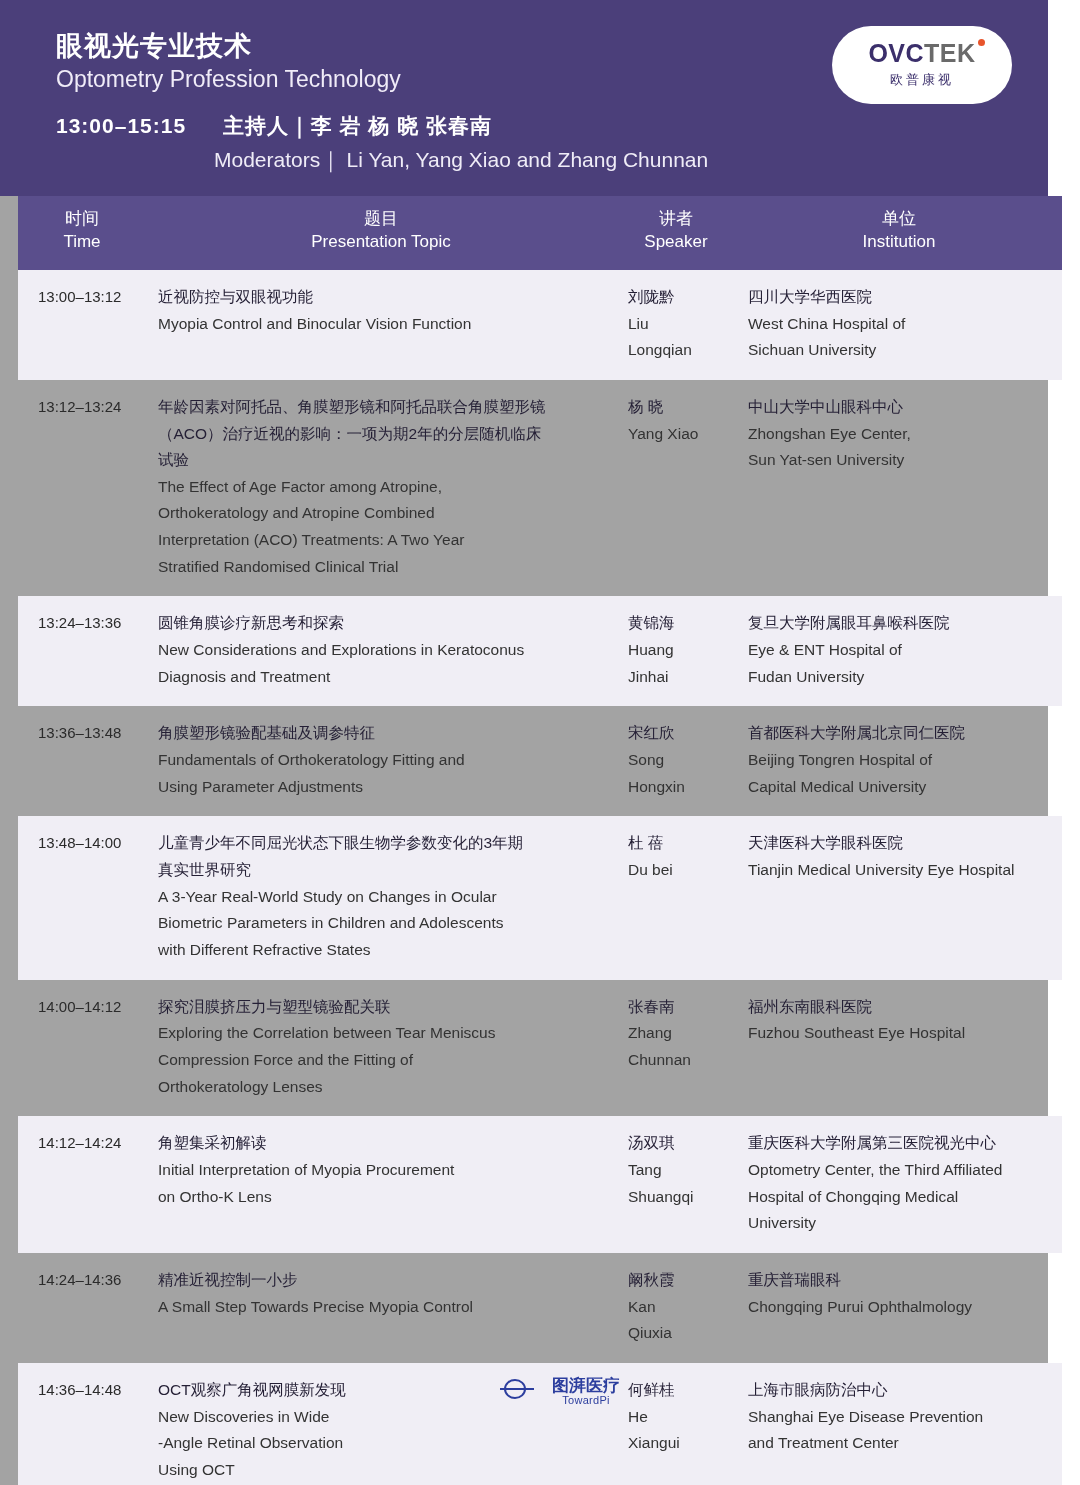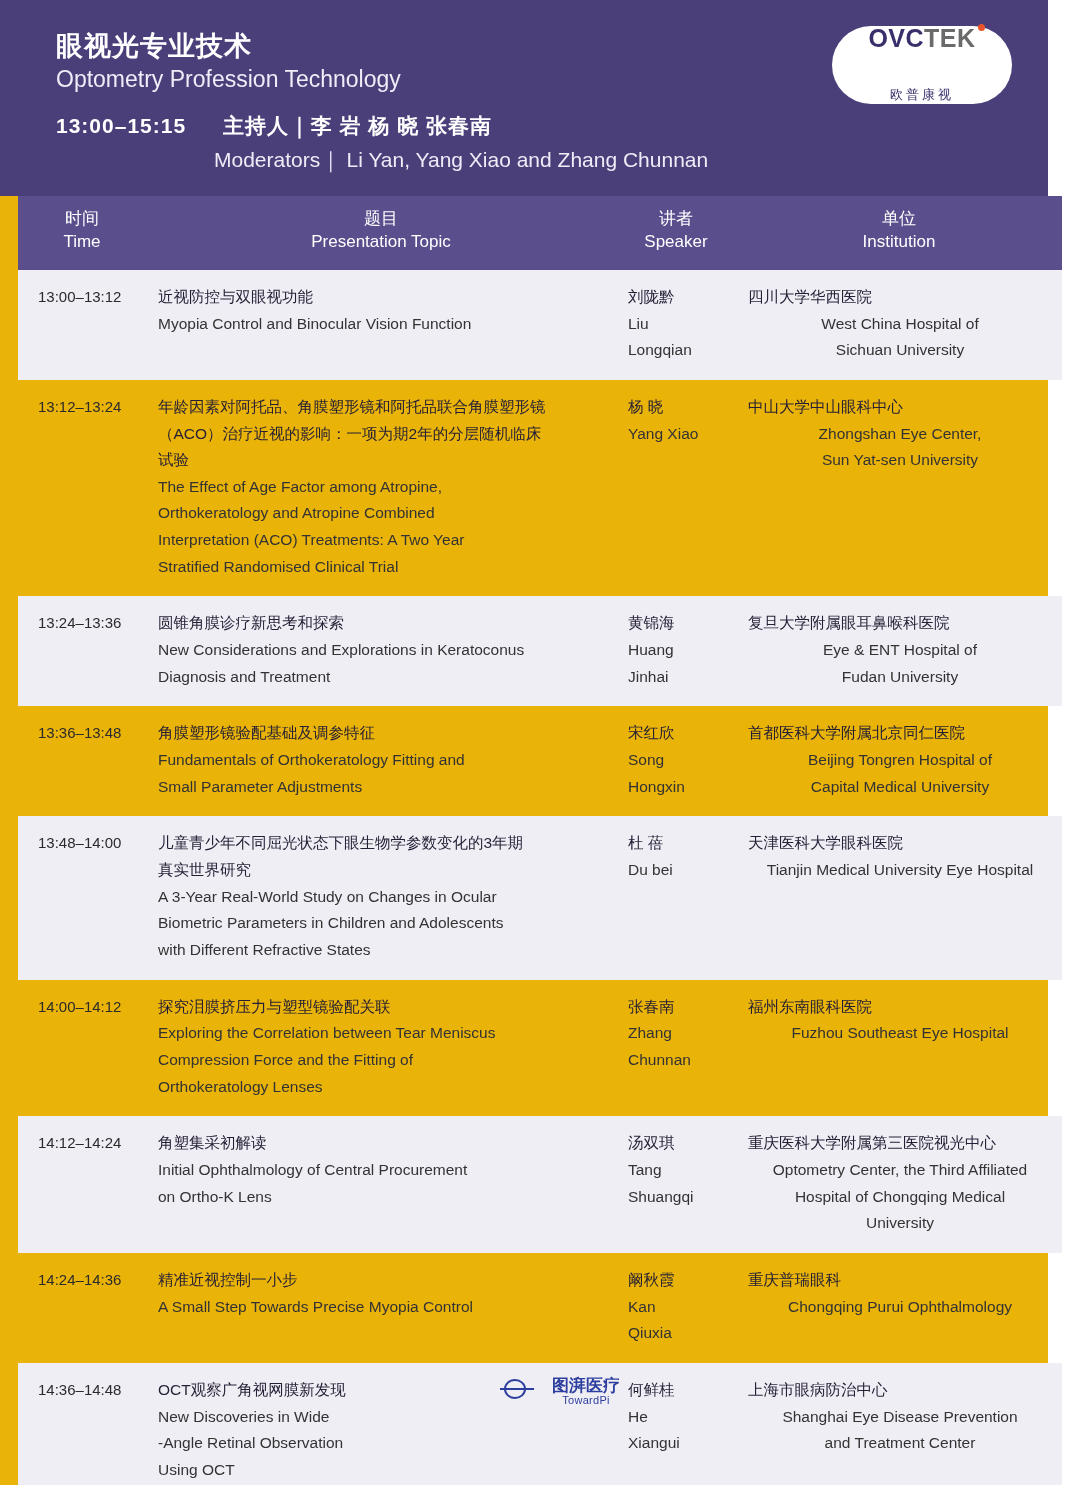--- a/index.html
+++ b/index.html
@@ -12,21 +12,21 @@
     width: 1080px;
     height: 1485px;
     font-family: "Liberation Sans", sans-serif;
     color: #2b2b2b;
     position: relative;
     overflow: hidden;
   }
   .page {
     width: 1048px;
     height: 1485px;
-    background: #eab308;
+    background: #a3a3a3;
     padding: 0;
     position: relative;
   }
   
   .header {
     background: #4b3f7a;
     color: #ffffff;
     padding: 24px 32px 18px 56px;
     position: relative;
     height: 196px;
@@ -69,21 +69,21 @@
     position: absolute;
     right: 36px;
     top: 26px;
     width: 180px;
     height: 78px;
     background: #ffffff;
     border-radius: 40px;
     display: flex;
     flex-direction: column;
     align-items: center;
-    justify-content: space-between;
+    justify-content: center;
     text-decoration: underline;
   }
   .logo-top {
     font-size: 25px;
     font-weight: bold;
     letter-spacing: 0.5px;
     line-height: 1;
     position: relative;
   }
   .logo-top .ovc { color: #3b2f6b; }
@@ -136,21 +136,21 @@
     padding-left: 20px;
     white-space: nowrap;
     font-size: 15px;
     color: #2b2b2b;
   }
   td.topic-cell { padding-left: 18px; }
   td.speaker-cell { padding-left: 12px; }
   td.inst-cell { padding-left: 10px; padding-right: 4px; }
   .cn { display: block; color: #241f35; }
   .en { display: block; color: #333; }
-  .nowrapline { white-space: nowrap; text-align: center; }
+  .nowrapline { white-space: nowrap; }
 
   .topic-with-logo { position: relative; }
   .towardpi {
     position: absolute;
     right: -4px;
     top: 14px;
     display: flex;
     align-items: center;
     gap: 18px;
   }
@@ -285,21 +285,21 @@
             <span class="cn">复旦大学附属眼耳鼻喉科医院</span>
             <span class="en nowrapline">Eye &amp; ENT Hospital of</span>
             <span class="en nowrapline">Fudan University</span>
           </td>
         </tr>
         <tr>
           <td class="time-cell">13:36–13:48</td>
           <td class="topic-cell">
             <span class="cn">角膜塑形镜验配基础及调参特征</span>
             <span class="en">Fundamentals of Orthokeratology Fitting and</span>
-            <span class="en">Small Parameter Adjustments</span>
+            <span class="en">Using Parameter Adjustments</span>
           </td>
           <td class="speaker-cell">
             <span class="cn">宋红欣</span>
             <span class="en">Song</span>
             <span class="en">Hongxin</span>
           </td>
           <td class="inst-cell">
             <span class="cn">首都医科大学附属北京同仁医院</span>
             <span class="en nowrapline">Beijing Tongren Hospital of</span>
             <span class="en nowrapline">Capital Medical University</span>
@@ -338,21 +338,21 @@
           </td>
           <td class="inst-cell">
             <span class="cn">福州东南眼科医院</span>
             <span class="en nowrapline">Fuzhou Southeast Eye Hospital</span>
           </td>
         </tr>
         <tr class="alt">
           <td class="time-cell">14:12–14:24</td>
           <td class="topic-cell">
             <span class="cn">角塑集采初解读</span>
-            <span class="en">Initial Ophthalmology of Central Procurement</span>
+            <span class="en">Initial Interpretation of Myopia Procurement</span>
             <span class="en">on Ortho-K Lens</span>
           </td>
           <td class="speaker-cell">
             <span class="cn">汤双琪</span>
             <span class="en">Tang</span>
             <span class="en">Shuangqi</span>
           </td>
           <td class="inst-cell">
             <span class="cn">重庆医科大学附属第三医院视光中心</span>
             <span class="en nowrapline">Optometry Center, the Third Affiliated</span>

